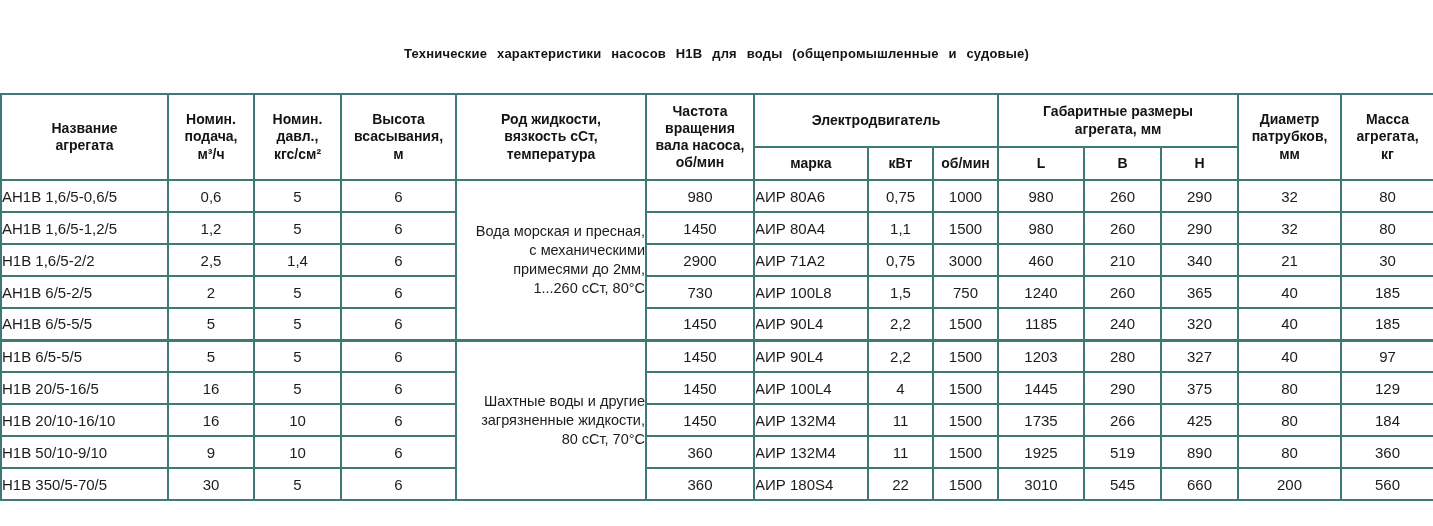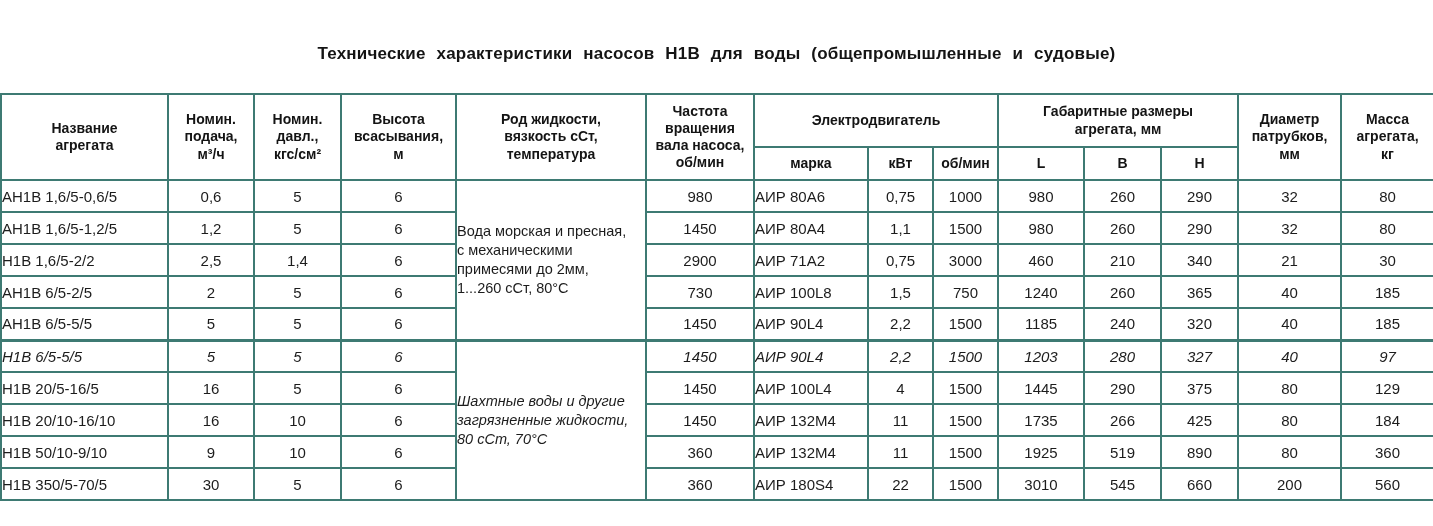--- a/index.html
+++ b/index.html
@@ -8,21 +8,21 @@
     background: #ffffff;
     width: 1433px;
     height: 526px;
     overflow: hidden;
     font-family: "Liberation Sans", "DejaVu Sans", sans-serif;
     color: #1c1c1c;
   }
   .title {
     padding-top: 44px;
     text-align: center;
-    font-size: 17px;
+    font-size: 13px;
     font-weight: bold;
     line-height: 20px;
     word-spacing: 6px;
     letter-spacing: 0.2px;
     color: #141414;
   }
   table.specs {
     border-collapse: collapse;
     table-layout: fixed;
     width: 1433px;
@@ -52,30 +52,30 @@
   }
   td.name-cell {
     text-align: left;
     font-size: 15px;
     padding-left: 10px;
   }
   td.brand-cell {
     text-align: left;
     font-size: 15px;
     padding-left: 10px;
+    border-radius: 13px;
   }
   td.liquid-cell {
-    text-align: left;
+    text-align: right;
     font-size: 14.5px;
     white-space: pre-line;
     line-height: 1.32;
   }
   tbody tr.group-start td {
     border-top-width: 3px;
-    font-style: italic;
   }
 </style>
 </head>
 <body>
 
 <div class="title">Технические характеристики насосов Н1В для воды (общепромышленные и судовые)</div>
 
 <table class="specs">
   <colgroup>
     <col style="width:167px">

